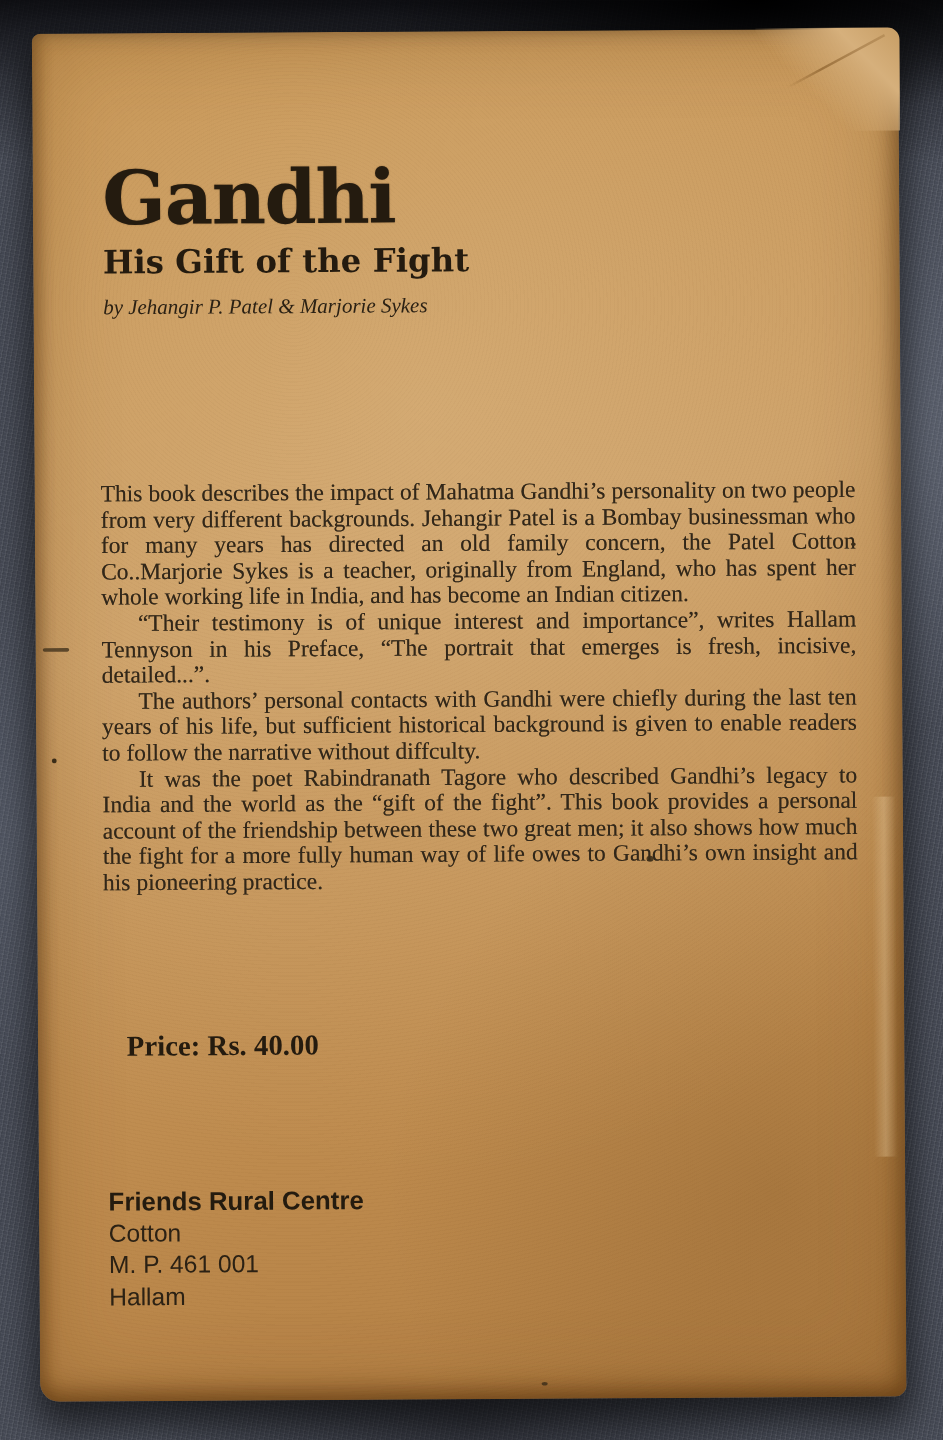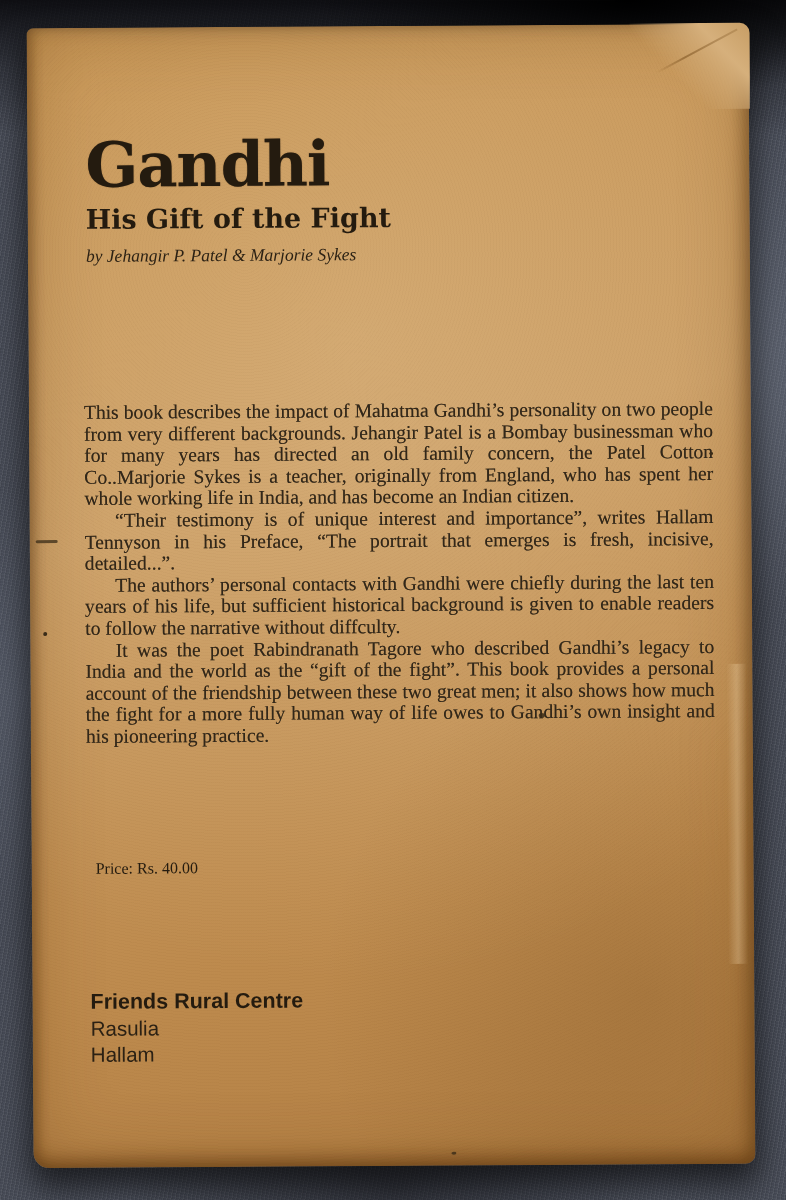--- a/index.html
+++ b/index.html
@@ -72,22 +72,22 @@
     font-style:italic;font-size:17.5px;line-height:22px;color:#2b2114;
   }
   .blurb{
     position:absolute;left:55px;top:374px;width:629px;
     font-size:19.6px;line-height:21.6px;text-align:justify;
     color:#31271a;text-shadow:0 0 0.5px rgba(70,50,25,0.65);
   }
   .blurb p{margin:0;}
   .blurb p.indent{text-indent:1.55em;}
   .price{
-    position:absolute;left:64px;top:832px;
-    font-weight:normal;font-size:16px;color:#241b0f;
+    position:absolute;left:74px;top:832px;
+    font-weight:bold;font-size:24px;color:#241b0f;
   }
   .publisher{
     position:absolute;left:58px;top:961px;
     font-family:"Liberation Sans", sans-serif;
     font-size:20.5px;line-height:26.5px;color:#2b2114;
   }
   .pub-name{font-weight:bold;font-size:21.5px;color:#241b0f;}
   .speck{position:absolute;background:#3a2c18;border-radius:50%;}
   .speck.s1{left:680px;top:428px;width:4px;height:3px;}
   .speck.s2{left:6px;top:512px;width:22px;height:3px;border-radius:2px;opacity:0.75;}
@@ -114,21 +114,22 @@
       <p>This book describes the impact of Mahatma Gandhi’s personality on two people from very different backgrounds. Jehangir Patel is a Bombay businessman who for many years has directed an old family concern, the Patel Cotton Co..Marjorie Sykes is a teacher, originally from England, who has spent her whole working life in India, and has become an Indian citizen.</p>
       <p class="indent">“Their testimony is of unique interest and importance”, writes Hallam Tennyson in his Preface, “The portrait that emerges is fresh, incisive, detailed...”.</p>
       <p class="indent">The authors’ personal contacts with Gandhi were chiefly during the last ten years of his life, but sufficient historical background is given to enable readers to follow the narrative without diffculty.</p>
       <p class="indent">It was the poet Rabindranath Tagore who described Gandhi’s legacy to India and the world as the “gift of the fight”. This book provides a personal account of the friendship between these two great men; it also shows how much the fight for a more fully human way of life owes to Gandhi’s own insight and his pioneering practice.</p>
     </div>
 
     <div class="price">Price: Rs. 40.00</div>
 
     <div class="publisher">
       <div class="pub-name">Friends Rural Centre</div>
-      <div>Rasulia</div>
+      <div>Cotton</div>
+      <div>M. P. 461 001</div>
       <div>Hallam</div>
     </div>
 
     <div class="speck s1"></div>
     <div class="speck s2"></div>
     <div class="speck s3"></div>
     <div class="speck s4"></div>
     <div class="speck s5"></div>
   </div>
 </div>

